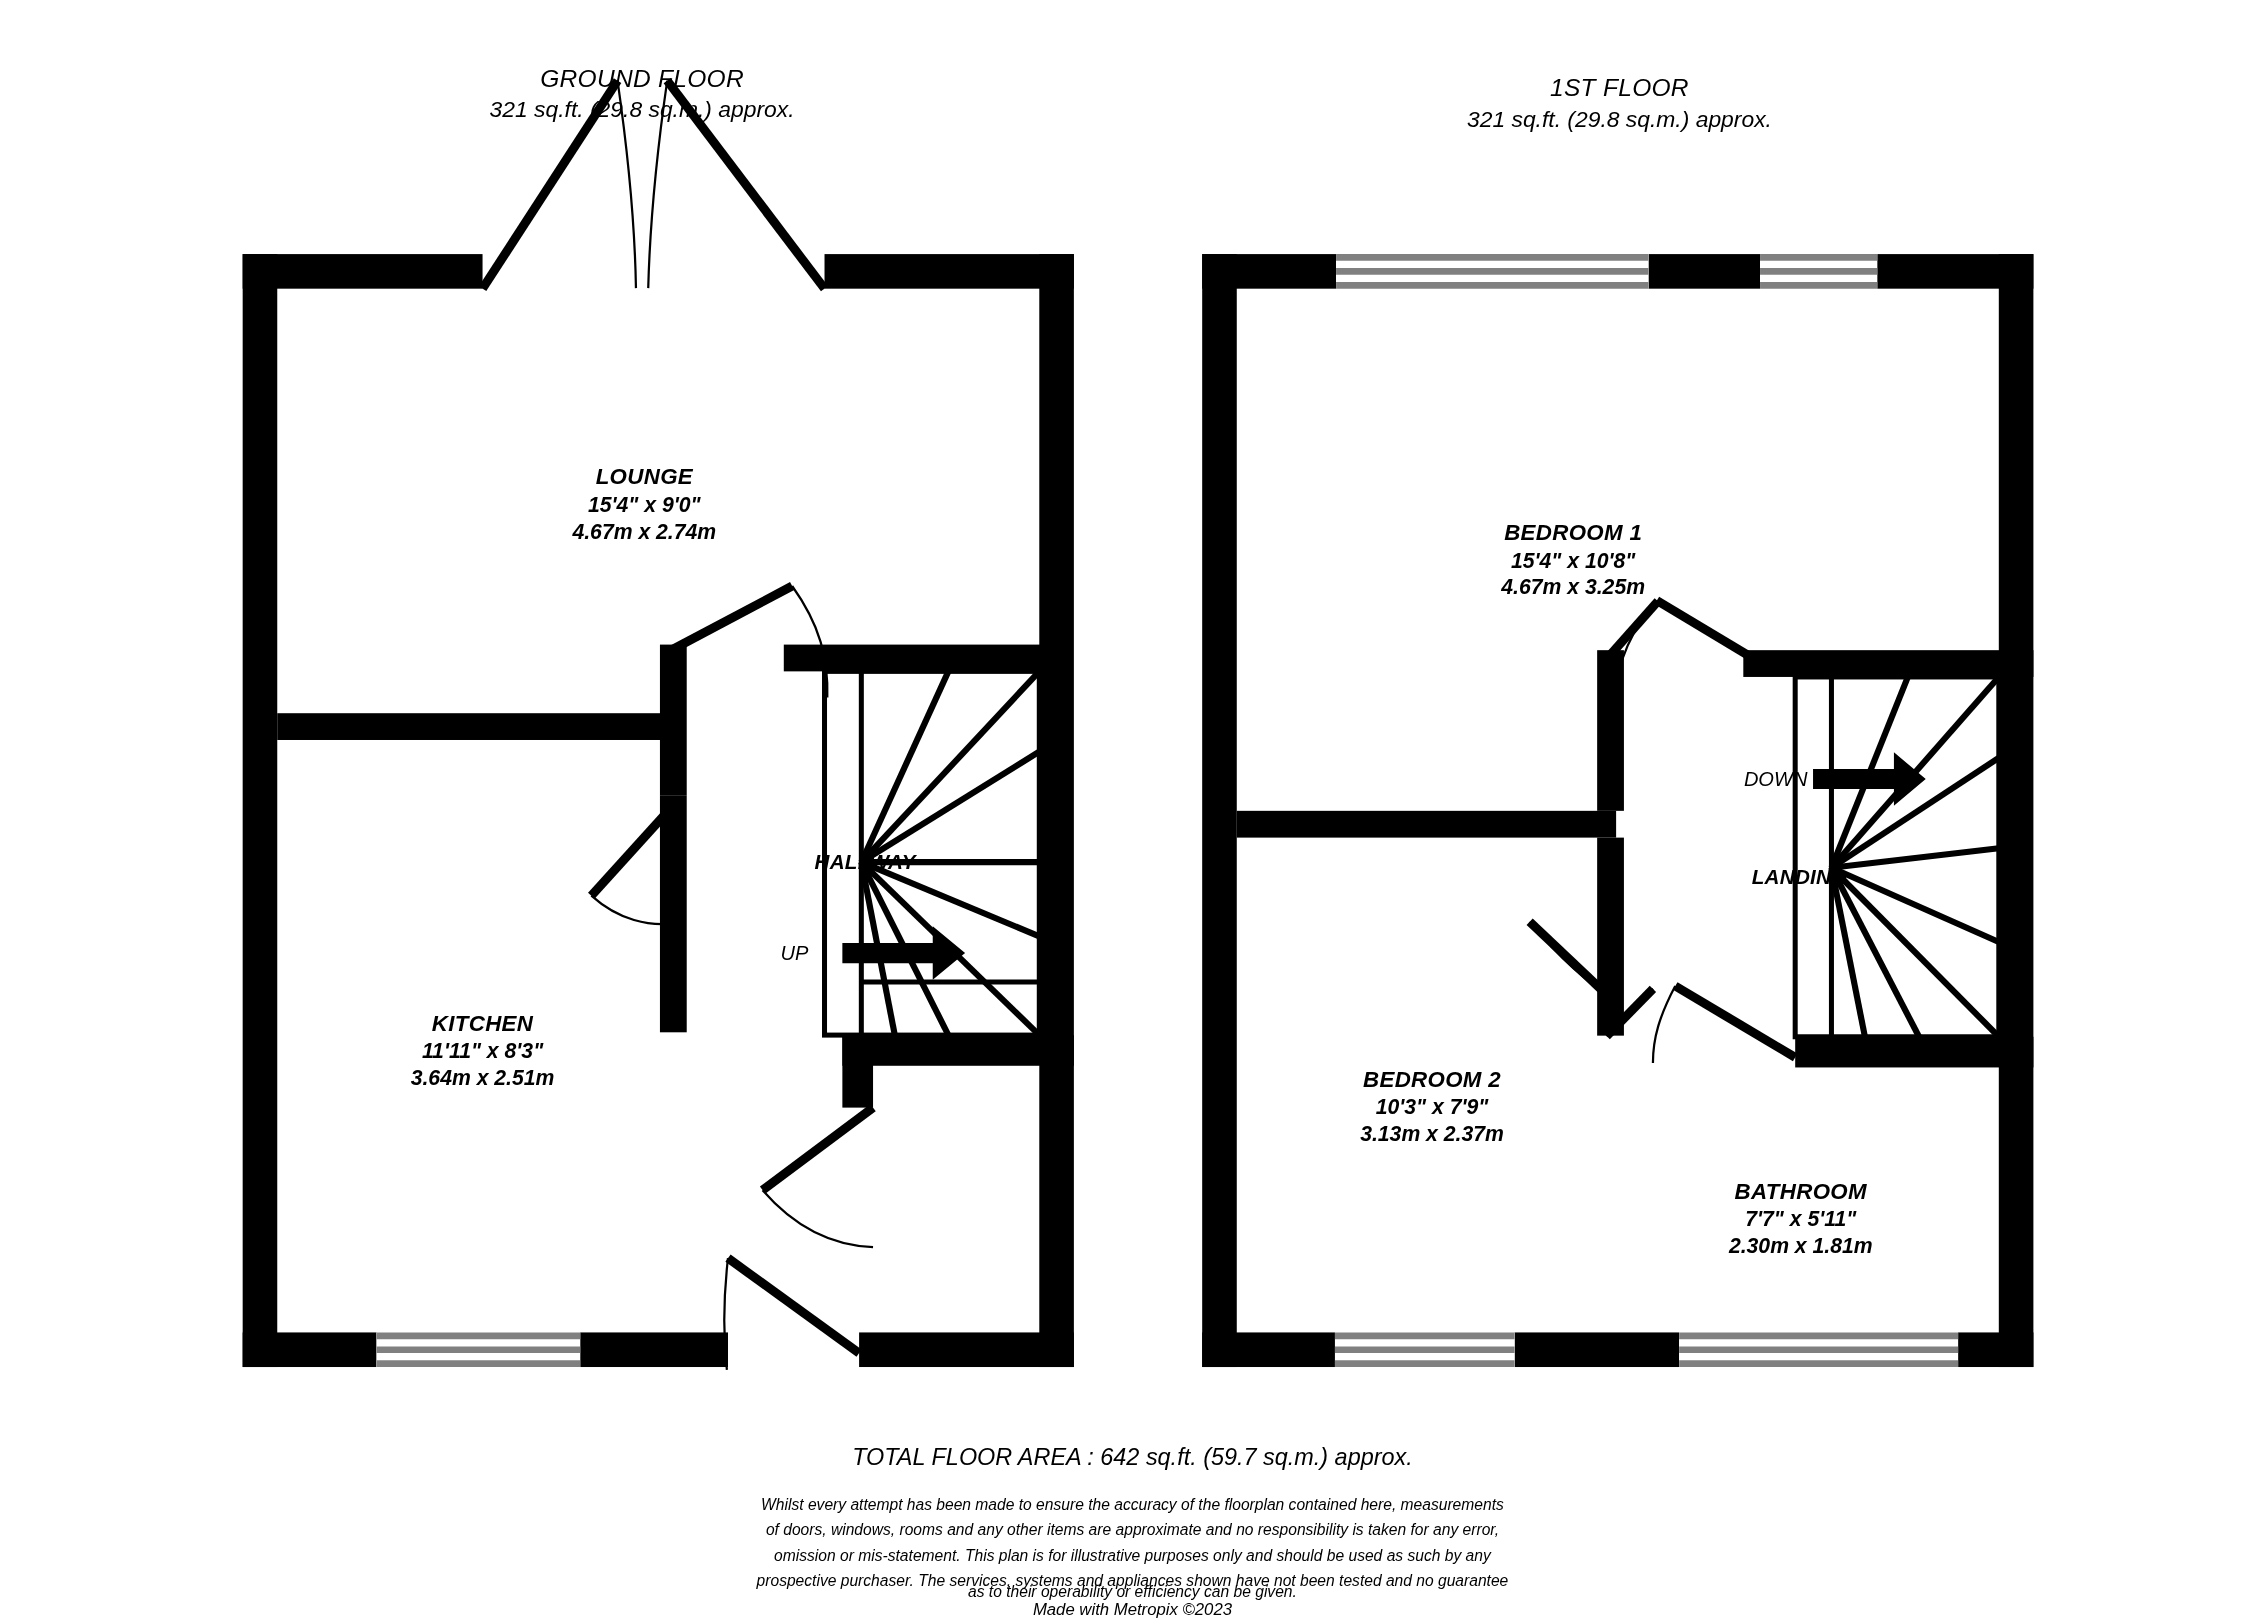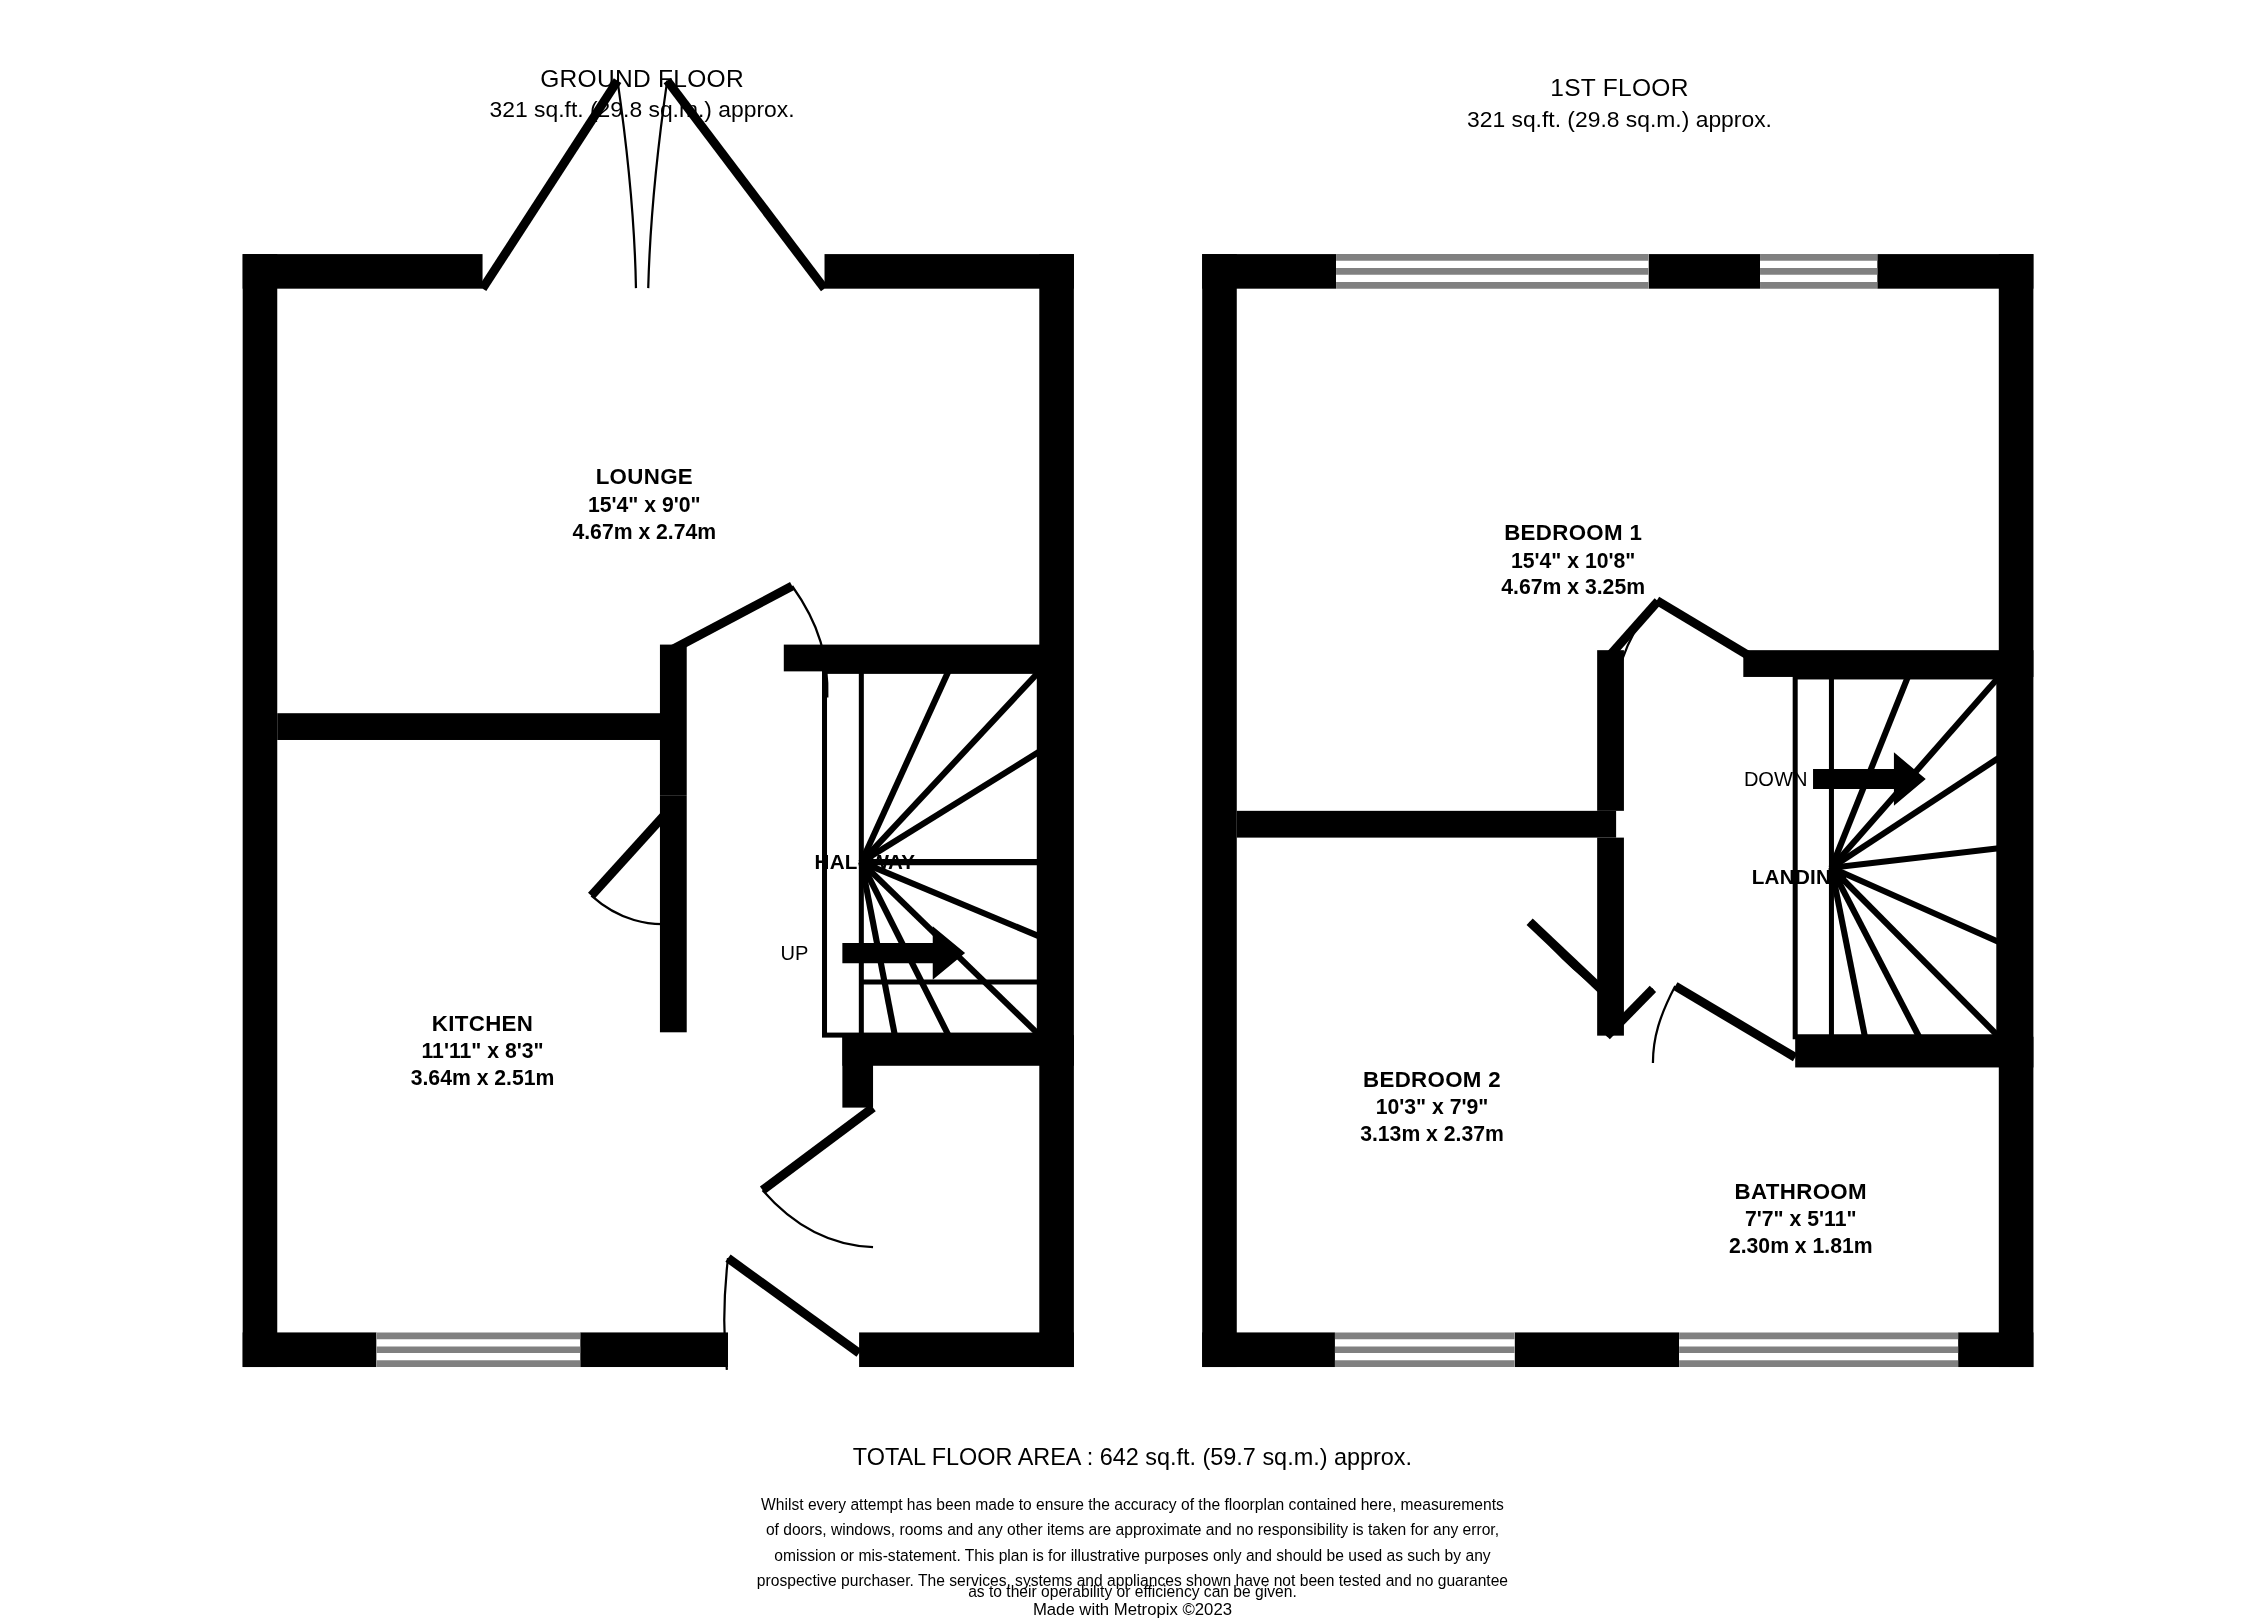--- a/index.html
+++ b/index.html
@@ -13,20 +13,21 @@
     font-family: "Liberation Sans", sans-serif;
     color: #000000;
     position: relative;
     overflow: hidden;
   }
   #plan-root {
     position: absolute;
     inset: 0;
     width: 1906px;
     height: 1620px;
+    font-style: italic;
   }
   svg.plan-svg {
     display: block;
     width: 2261px;
     height: 1620px;
   }
   .wall      { fill: #000000; }
   .stairline { stroke: #000000; stroke-width: 9; fill: none; }
   .winderline{ stroke: #000000; stroke-width: 11; fill: none; }
   .doorleaf  { stroke: #000000; stroke-width: 16; fill: none; stroke-linecap: butt; }

